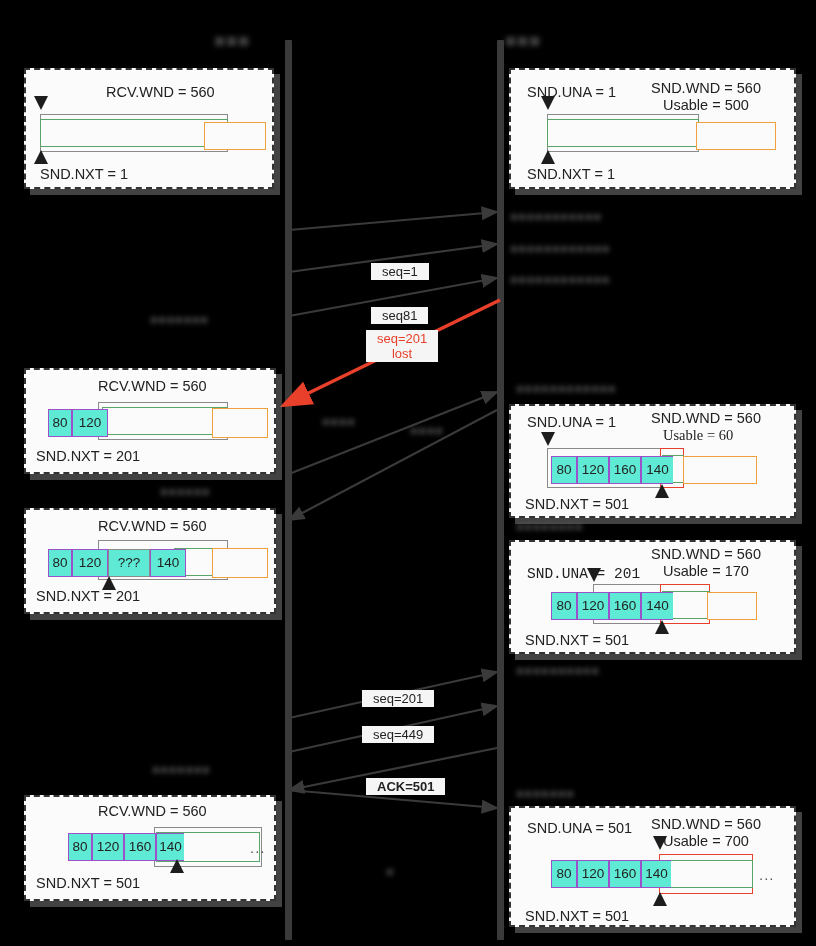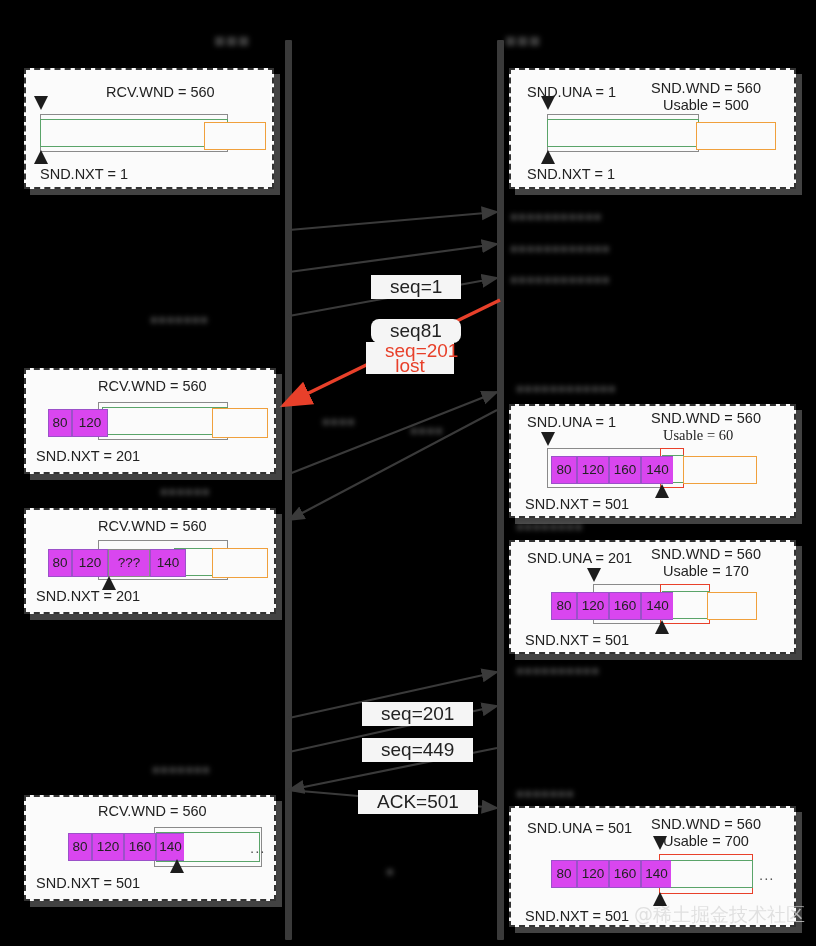--- a/index.html
+++ b/index.html
@@ -19,36 +19,36 @@
   
   .panel{position:absolute;background:#fbfbfb;border:2px dashed #333;
          box-shadow:6px 6px 0 rgba(120,120,120,.55);}
   .panel .hdr{position:absolute;font-size:14.5px;color:#222;white-space:nowrap;}
   .seg{position:absolute;box-sizing:border-box;background:#fbfbfb;}
   .seg.gray{border:1.5px solid #8a8a8a;}
   .seg.green{border:1.5px solid #5aa469;}
   .seg.orange{border:1.5px solid #f0a03c;}
   .seg.red{border:1.5px solid #e8402a;}
   .cell{position:absolute;box-sizing:border-box;border:1.5px solid #9b51c9;
-        background:#d946ef;font-size:13.5px;color:#222;text-align:center;
+        background:#5eead4;font-size:13.5px;color:#222;text-align:center;
         line-height:26px;}
   .dots{position:absolute;font-size:15px;color:#555;letter-spacing:1px;}
 
   
   .tri-d,.tri-u{position:absolute;width:0;height:0;}
   .tri-d{border-left:7px solid transparent;border-right:7px solid transparent;
          border-top:14px solid #1d1d1d;}
   .tri-u{border-left:7px solid transparent;border-right:7px solid transparent;
          border-bottom:14px solid #1d1d1d;}
 
   
   svg.arrows{position:absolute;left:0;top:0;width:816px;height:946px;
              pointer-events:none;}
-  .pkt-lbl{position:absolute;background:#f5f5f5;color:#222;font-size:19px;
-           padding:1px 19px;white-space:nowrap;margin-top:12px;}
+  .pkt-lbl{position:absolute;background:#f5f5f5;color:#222;font-size:13px;
+           padding:1px 11px;white-space:nowrap;}
   .pkt-lbl.lost{color:#e8402a;text-align:center;line-height:15px;}
 
   .wm{position:absolute;color:#d8d8d8;font-size:19px;opacity:.75;
       font-family:"DejaVu Sans",sans-serif;white-space:nowrap;}
 </style>
 </head>
 <body>
 
 <div class="stage">
 
@@ -77,28 +77,28 @@
     <line x1="289" y1="474" x2="497" y2="392" stroke="#3a3a3a" stroke-width="2.2" marker-end="url(#ah)"></line>
     <line x1="497" y1="410" x2="289" y2="520" stroke="#3a3a3a" stroke-width="2.2" marker-end="url(#ah)"></line>
 
     <line x1="289" y1="718" x2="497" y2="672" stroke="#3a3a3a" stroke-width="2.2" marker-end="url(#ah)"></line>
     <line x1="289" y1="752" x2="497" y2="706" stroke="#3a3a3a" stroke-width="2.2" marker-end="url(#ah)"></line>
     <line x1="497" y1="748" x2="289" y2="790" stroke="#3a3a3a" stroke-width="2.2" marker-end="url(#ah)"></line>
     <line x1="289" y1="790" x2="497" y2="808" stroke="#3a3a3a" stroke-width="2.2" marker-end="url(#ah)"></line>
   </svg>
 
   <div class="pkt-lbl" style="left:371px;top:263px;">seq=1</div>
-  <div class="pkt-lbl" style="left:371px;top:307px;border-radius:8px;">seq81</div>
+  <div class="pkt-lbl" style="left:371px;top:307px;">seq81</div>
   <div class="pkt-lbl lost" style="left:366px;top:330px;width:50px;">
     <span>seq=201</span><br>
     <span>lost</span>
   </div>
   <div class="pkt-lbl" style="left:362px;top:690px;">seq=201</div>
   <div class="pkt-lbl" style="left:362px;top:726px;">seq=449</div>
-  <div class="pkt-lbl" style="left:358px;top:778px;">ACK=501</div>
+  <div class="pkt-lbl" style="left:366px;top:778px;font-weight:bold;">ACK=501</div>
 
   <div class="blur" style="left:510px;top:209px;">■■■■■■■■■■■</div>
   <div class="blur" style="left:510px;top:241px;">■■■■■■■■■■■■</div>
   <div class="blur" style="left:510px;top:272px;">■■■■■■■■■■■■</div>
   <div class="blur" style="left:516px;top:381px;">■■■■■■■■■■■■</div>
   <div class="blur" style="left:516px;top:519px;">■■■■■■■■</div>
   <div class="blur" style="left:516px;top:663px;">■■■■■■■■■■</div>
   <div class="blur" style="left:516px;top:786px;">■■■■■■■</div>
 
   <div class="blur" style="left:150px;top:312px;">■■■■■■■</div>
@@ -165,21 +165,21 @@
     <div class="cell" style="left:40px;top:50px;width:26px;height:28px;">80</div>
     <div class="cell" style="left:66px;top:50px;width:32px;height:28px;">120</div>
     <div class="cell" style="left:98px;top:50px;width:32px;height:28px;">160</div>
     <div class="cell" style="left:130px;top:50px;width:32px;height:28px;border-right:none;">140</div>
     <div class="tri-d" style="left:30px;top:26px;"></div>
     <div class="tri-u" style="left:144px;top:78px;"></div>
     <div class="hdr" style="left:14px;top:90px;">SND.NXT = 501</div>
   </div>
 
   <div class="panel" style="left:509px;top:540px;width:283px;height:110px;">
-    <div class="hdr" style="left:16px;top:8px;">SND.UNA = 201</div>
+    <div class="hdr" style="left:16px;top:24px;font-family:Liberation Mono, monospace;">SND.UNA = 201</div>
     <div class="hdr" style="left:140px;top:4px;">SND.WND = 560</div>
     <div class="hdr" style="left:152px;top:21px;">Usable = 170</div>
     <div class="seg gray" style="left:82px;top:42px;width:72px;height:40px;"></div>
     <div class="seg red" style="left:149px;top:42px;width:50px;height:40px;"></div>
     <div class="seg green" style="left:151px;top:49px;width:48px;height:28px;"></div>
     <div class="seg orange" style="left:196px;top:50px;width:50px;height:28px;"></div>
     <div class="cell" style="left:40px;top:50px;width:26px;height:28px;">80</div>
     <div class="cell" style="left:66px;top:50px;width:32px;height:28px;">120</div>
     <div class="cell" style="left:98px;top:50px;width:32px;height:28px;">160</div>
     <div class="cell" style="left:130px;top:50px;width:32px;height:28px;border-right:none;">140</div>
@@ -210,15 +210,14 @@
     <div class="cell" style="left:40px;top:52px;width:26px;height:28px;">80</div>
     <div class="cell" style="left:66px;top:52px;width:32px;height:28px;">120</div>
     <div class="cell" style="left:98px;top:52px;width:32px;height:28px;">160</div>
     <div class="cell" style="left:130px;top:52px;width:30px;height:28px;border-right:none;">140</div>
     <div class="dots" style="left:248px;top:58px;">...</div>
     <div class="tri-d" style="left:142px;top:28px;"></div>
     <div class="tri-u" style="left:142px;top:84px;"></div>
     <div class="hdr" style="left:14px;top:100px;">SND.NXT = 501</div>
   </div>
 
-  <div class="wm" style="left:634px;top:902px;">@稀土掘金技术社区</div>
 
 </div>
 
 </body></html>

